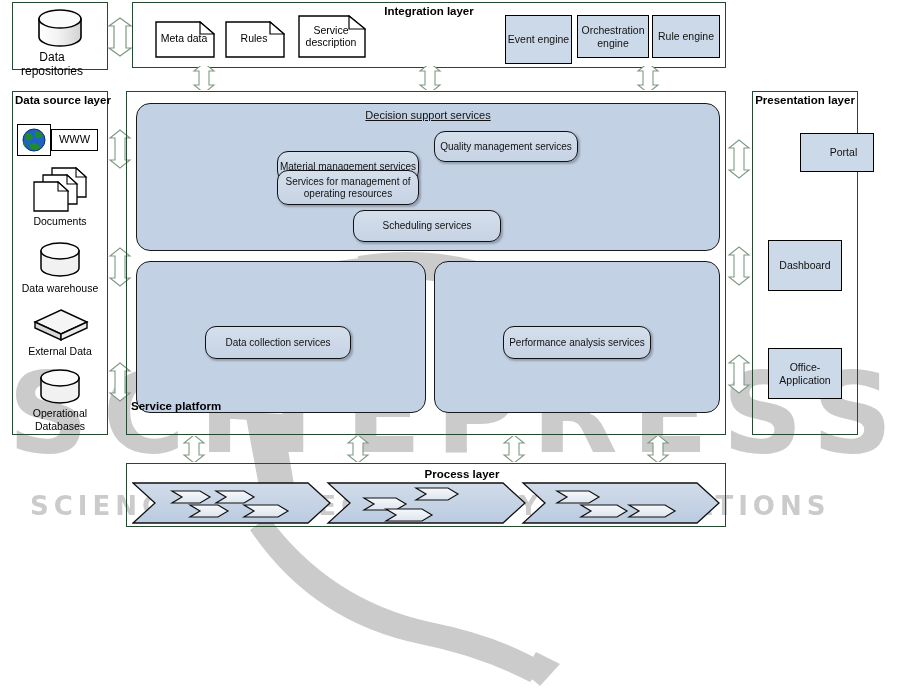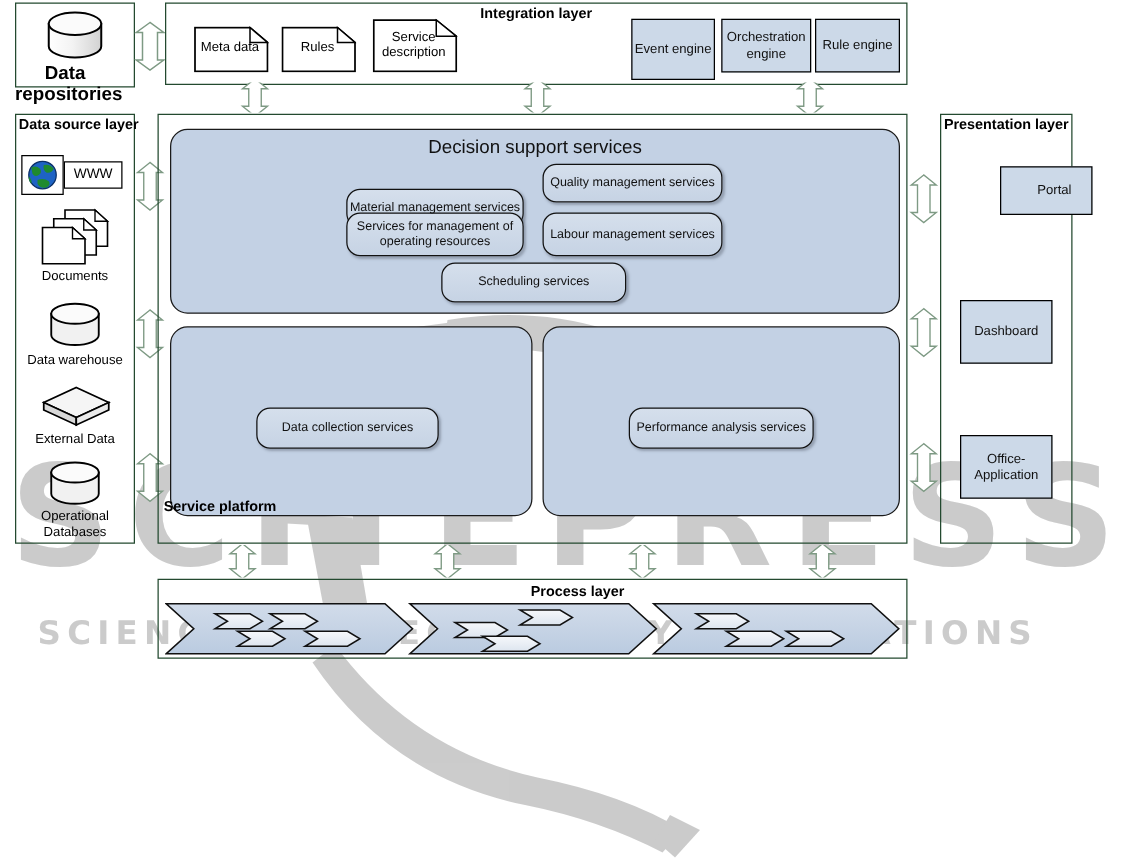--- a/index.html
+++ b/index.html
@@ -84,24 +84,25 @@
   .region {
     position: absolute;
     background: #c3d1e4;
     border: 1.3px solid #1a1a1a;
     border-radius: 14px;
     box-sizing: border-box;
     z-index: 4;
   }
   .region-title {
     position: absolute;
-    font-size: 15px;
+    font-size: 11px;
     color: #111;
     white-space: nowrap;
     z-index: 7;
+    text-decoration: underline;
   }
 
   
   .docshape {
     position: absolute;
     box-sizing: border-box;
     z-index: 5;
   }
   .www-box {
     position: absolute;
@@ -147,21 +148,21 @@
     <defs>
       <linearGradient id="cylg" x1="0" y1="0" x2="1" y2="0">
         <stop offset="0%" stop-color="#ffffff"></stop>
         <stop offset="45%" stop-color="#f3f3f3"></stop>
         <stop offset="100%" stop-color="#d2d2d2"></stop>
       </linearGradient>
     </defs>
     <path d="M5 11 L5 29 A21 9 0 0 0 47 29 L47 11 Z" fill="url(#cylg)" stroke="#000" stroke-width="1.6"></path>
     <ellipse cx="26" cy="11" rx="21" ry="9" fill="#fbfbfb" stroke="#000" stroke-width="1.6"></ellipse>
   </svg>
-  <div class="abs" style="left:12px; top:50px; width:80px; text-align:center; font-size:15px; color:#000; z-index:6;font-weight:bold;">Data repositories</div>
+  <div class="abs" style="left:12px; top:50px; width:80px; text-align:center; font-size:12px; color:#000; z-index:6;">Data repositories</div>
 
   <svg class="conn" style="left:107px; top:15px;" width="26" height="44" viewBox="0 0 26 44" xmlns="http://www.w3.org/2000/svg">
     <path d="M13 3 L2 11 L7 11 L7 33 L2 33 L13 41 L24 33 L19 33 L19 11 L24 11 Z" fill="#ffffff" stroke="#7e9a84" stroke-width="1.2"></path>
   </svg>
 
   <div class="layer-frame abs" style="left:132px; top:2px; width:594px; height:66px;"></div>
   <div class="layer-title center abs" style="left:132px; top:5px; width:594px;">Integration layer</div>
 
   <svg class="docshape" style="left:155px; top:21px;" width="60" height="37" viewBox="0 0 60 37" xmlns="http://www.w3.org/2000/svg">
     <path d="M1 1 L45 1 L59 13 L59 36 L1 36 Z" fill="#ffffff" stroke="#000" stroke-width="1.4"></path>
@@ -261,23 +262,20 @@
   <div class="region-title abs" style="left:136px; top:109px; width:584px; text-align:center;">Decision support services</div>
 
   <div class="capsule" style="left:277px; top:131px; width:142px; height:31px;margin-top:20px;">
     <span>Material management services</span>
   </div>
   <div class="capsule" style="left:434px; top:131px; width:144px; height:31px;">
     <span>Quality management services</span>
   </div>
   <div class="capsule" style="left:277px; top:170px; width:142px; height:35px; padding:0 6px;">
     <span>Services for management of operating resources</span>
-  </div>
-  <div class="capsule" style="left:434px; top:170px; width:144px; height:35px;">
-    <span>Labour management services</span>
   </div>
   <div class="capsule" style="left:353px; top:210px; width:148px; height:32px;">
     <span>Scheduling services</span>
   </div>
 
   <div class="region" style="left:136px; top:261px; width:290px; height:152px;"></div>
   <div class="capsule" style="left:205px; top:326px; width:146px; height:33px;">
     <span>Data collection services</span>
   </div>
 

